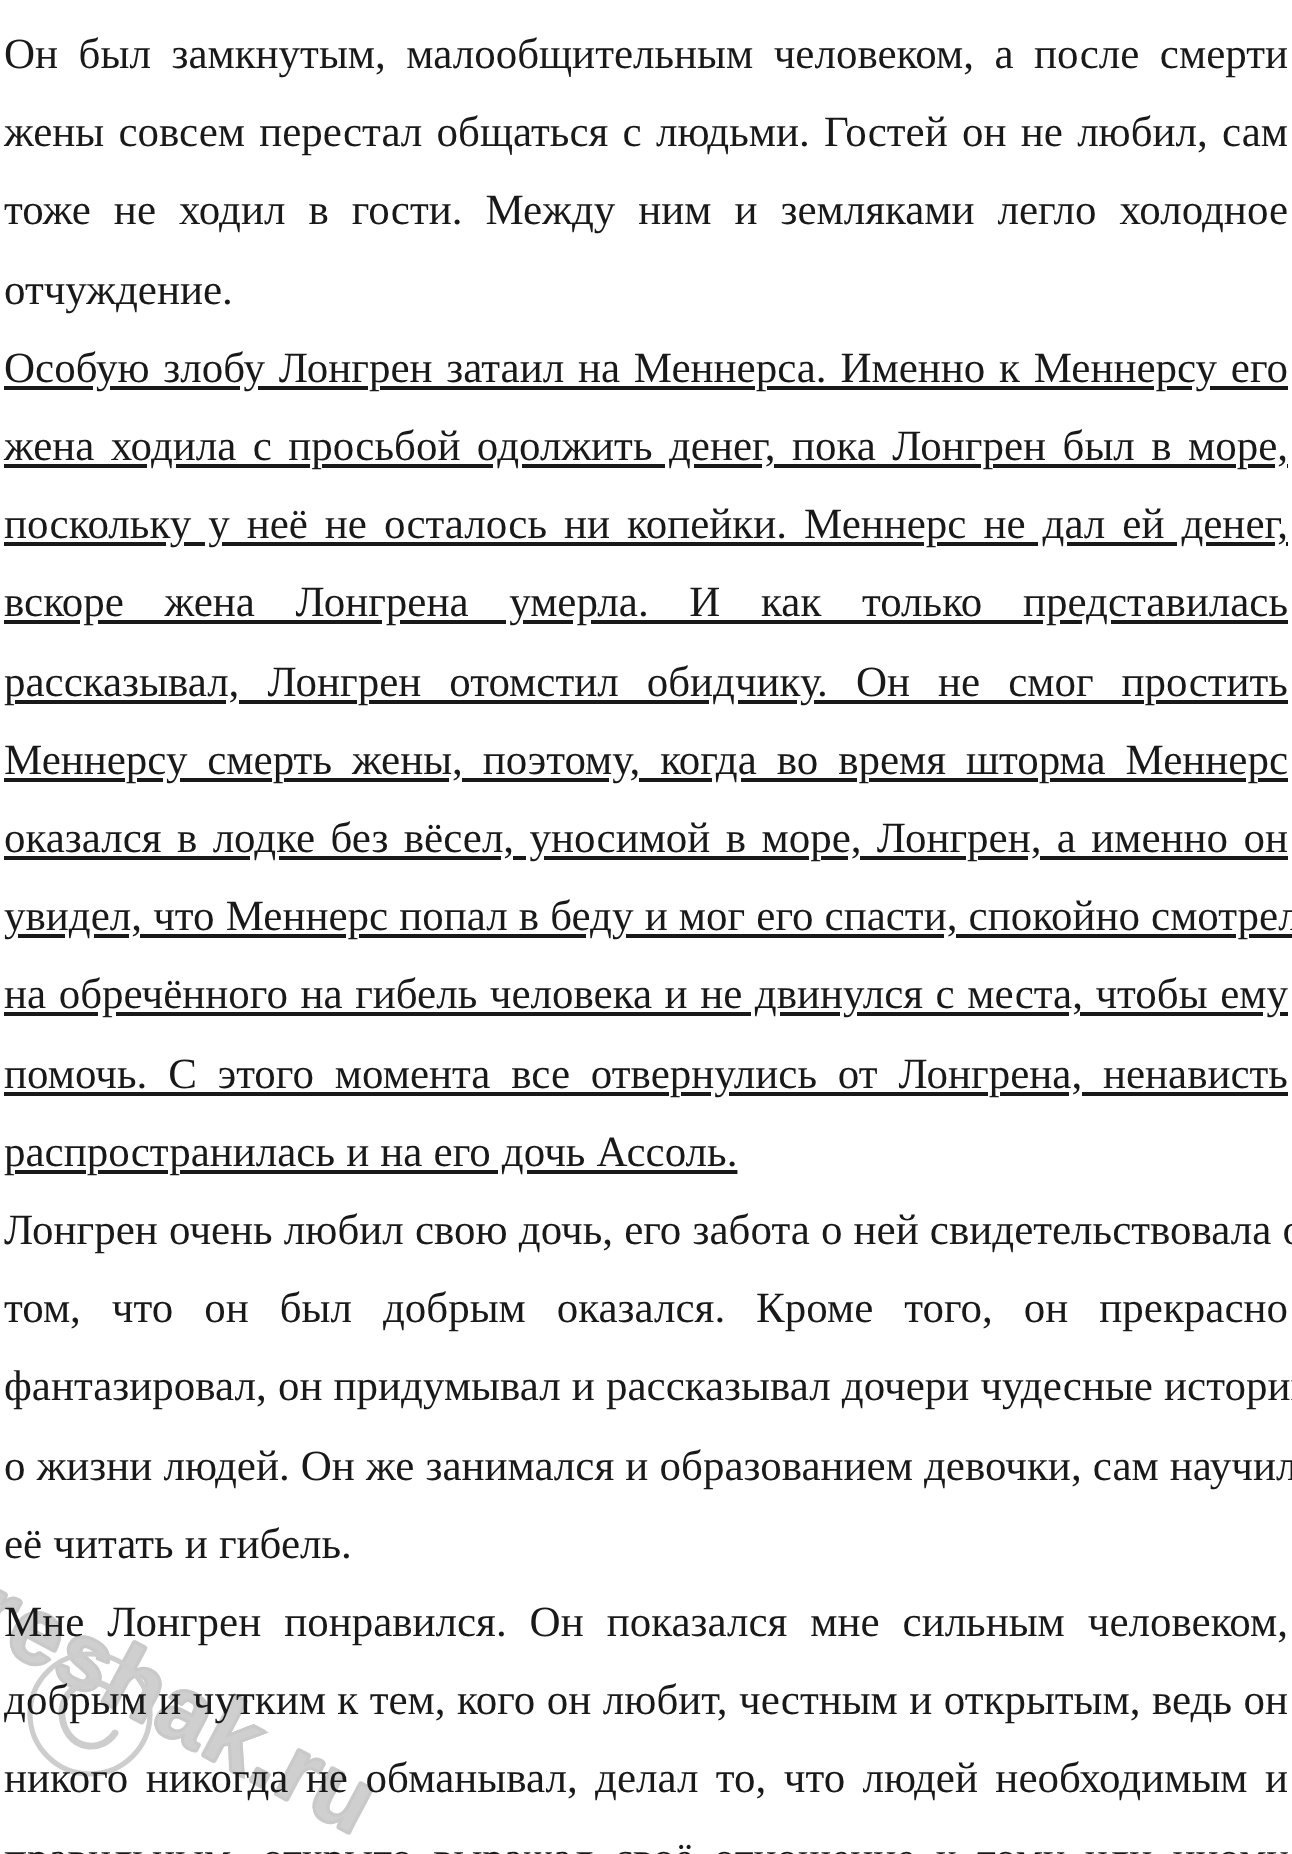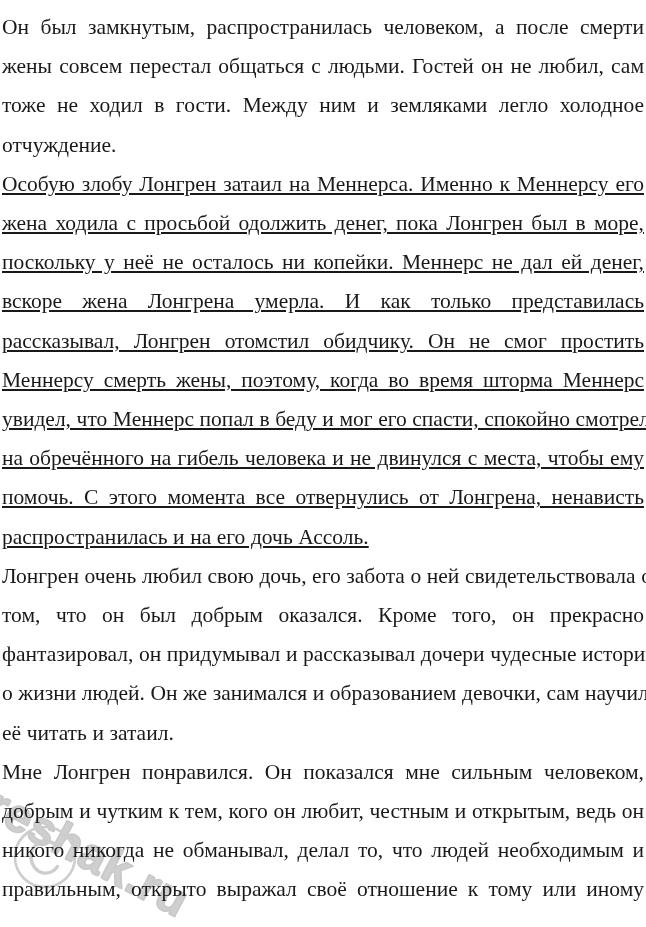--- a/index.html
+++ b/index.html
@@ -108,45 +108,46 @@
       <svg width="66" height="66" viewBox="0 0 66 66" aria-hidden="true">
         <circle cx="33" cy="33" r="30" fill="none" stroke="#cdcdcd" stroke-width="2.6"></circle>
         <path d="M45 22 C40 17 33 15.5 27.5 18.5 C21 22 18.5 28.5 19 34 C19.6 41 24 47.5 31 48.8 C37 50 42.5 47 45.5 42.5" fill="none" stroke="#cdcdcd" stroke-width="3.4" stroke-linecap="round"></path>
       </svg>
     </div>
   </div>
 
   <div id="text-body">
 
     <p class="para" id="p1">
-      <span class="line">Он был замкнутым, распространилась человеком, а после смерти</span>
+      <span class="line">Он был замкнутым, малообщительным человеком, а после смерти</span>
       <span class="line">жены совсем перестал общаться с людьми. Гостей он не любил, сам</span>
       <span class="line">тоже не ходил в гости. Между ним и земляками легло холодное</span>
       <span class="line last">отчуждение.</span>
     </p>
 
     <p class="para" id="p2">
       <span class="line">Особую злобу Лонгрен затаил на Меннерса. Именно к Меннерсу его</span>
       <span class="line">жена ходила с просьбой одолжить денег, пока Лонгрен был в море,</span>
       <span class="line">поскольку у неё не осталось ни копейки. Меннерс не дал ей денег,</span>
       <span class="line">вскоре жена Лонгрена умерла. И как только представилась</span>
       <span class="line">рассказывал, Лонгрен отомстил обидчику. Он не смог простить</span>
       <span class="line">Меннерсу смерть жены, поэтому, когда во время шторма Меннерс</span>
+      <span class="line">оказался в лодке без вёсел, уносимой в море, Лонгрен, а именно он</span>
       <span class="line">увидел, что Меннерс попал в беду и мог его спасти, спокойно смотрел</span>
       <span class="line">на обречённого на гибель человека и не двинулся с места, чтобы ему</span>
       <span class="line">помочь. С этого момента все отвернулись от Лонгрена, ненависть</span>
       <span class="line last">распространилась и на его дочь Ассоль.</span>
     </p>
 
     <p class="para" id="p3">
       <span class="line">Лонгрен очень любил свою дочь, его забота о ней свидетельствовала о</span>
       <span class="line">том, что он был добрым оказался. Кроме того, он прекрасно</span>
       <span class="line">фантазировал, он придумывал и рассказывал дочери чудесные истории</span>
       <span class="line">о жизни людей. Он же занимался и образованием девочки, сам научил</span>
-      <span class="line last">её читать и затаил.</span>
+      <span class="line last">её читать и гибель.</span>
     </p>
 
     <p class="para" id="p4">
       <span class="line">Мне Лонгрен понравился. Он показался мне сильным человеком,</span>
       <span class="line">добрым и чутким к тем, кого он любит, честным и открытым, ведь он</span>
       <span class="line">никого никогда не обманывал, делал то, что людей необходимым и</span>
       <span class="line">правильным, открыто выражал своё отношение к тому или иному</span>
 
     </p>
 

